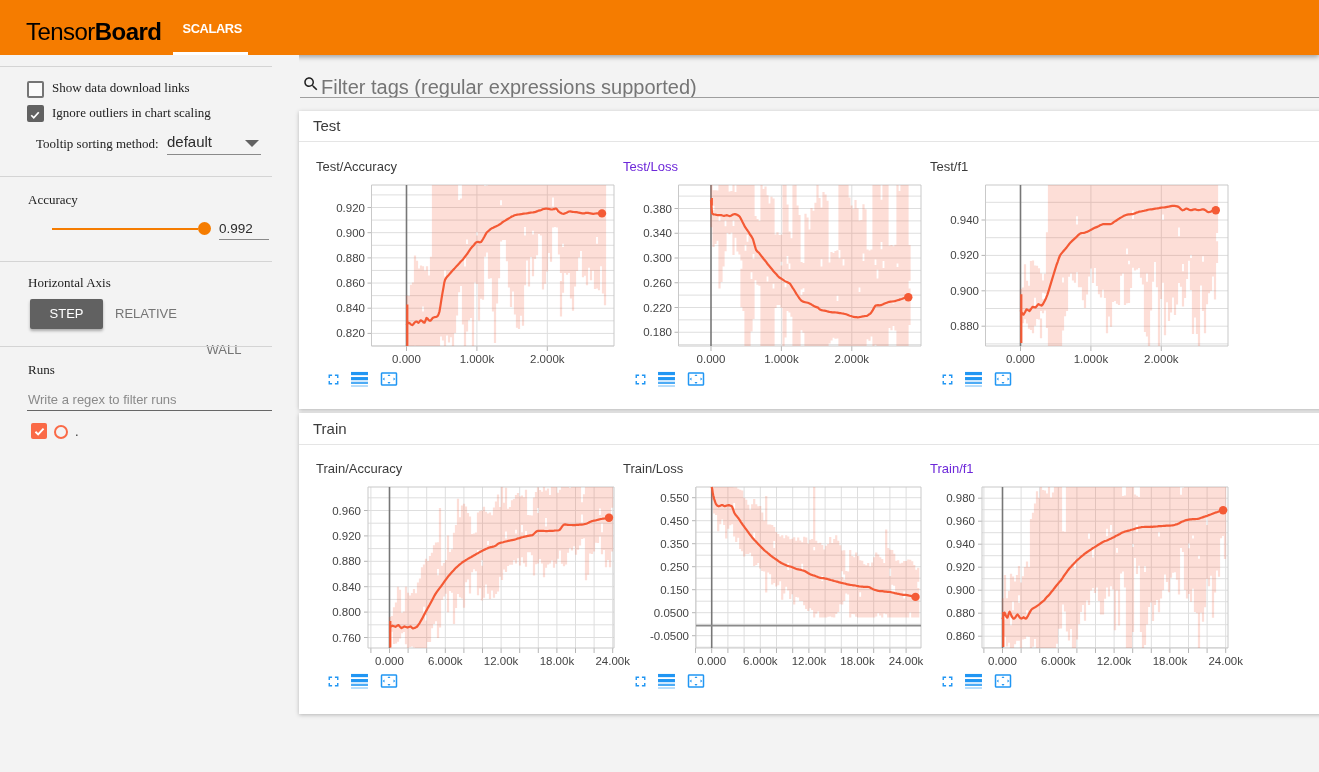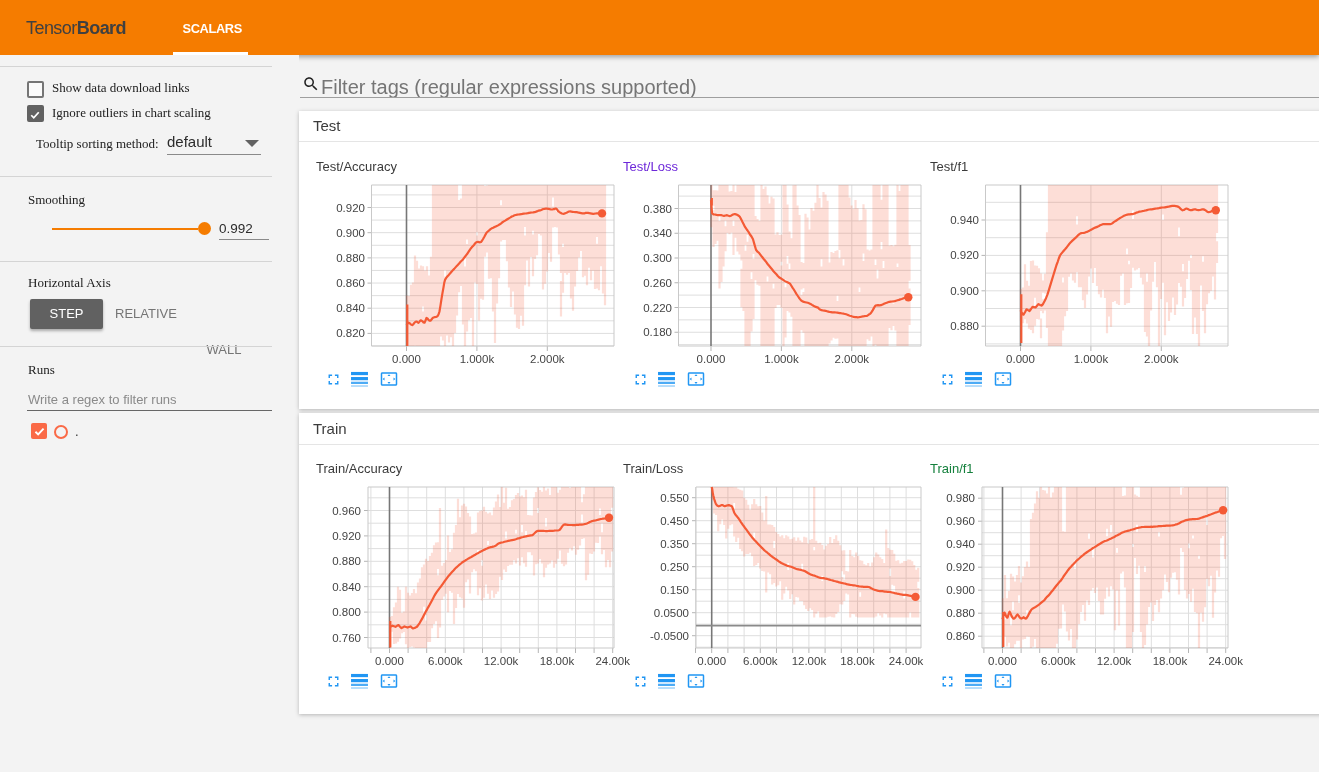--- a/index.html
+++ b/index.html
@@ -4,39 +4,39 @@
 #header{position:absolute;left:0;top:0;width:1319px;height:55px;background:#f57c00;box-shadow:0 2px 5px rgba(0,0,0,.35)}
 #sidebar{position:absolute;left:0;top:55px;width:299px;height:717px;background:#f3f3f3}
 .divider{position:absolute;left:0;width:272px;border-top:1px solid #d4d4d4}
 .cb{position:absolute;width:13px;height:13px;border:2px solid #757575;border-radius:2px;background:#fafafa}
 .cbc{background:#616161;border-color:#616161}
 .lbl{position:absolute;font-size:13px;color:#212121;font-family:Liberation Serif, serif;}
 .card{position:absolute;left:299px;width:1060px;background:#fff;box-shadow:0 1px 4px rgba(0,0,0,.25)}
 .cardhead{height:30px;border-bottom:1px solid #e5e5e5;font-size:15px;color:#3b3b3b;line-height:30px;padding-left:14px}
 </style></head><body>
 <div id="header">
-  <div style="position:absolute;left:26px;top:17.5px;color:#404040;font-size:18px;letter-spacing:-0.55px;">Tensor<b>Board</b></div>
+  <div style="position:absolute;left:26px;top:17.5px;color:#000000;font-size:24px;letter-spacing:-0.55px;">Tensor<b>Board</b></div>
   <div style="position:absolute;left:182.5px;top:21px;color:#fff;font-size:12.8px;font-weight:bold;letter-spacing:-0.35px;">SCALARS</div>
   <div style="position:absolute;left:173px;top:52px;width:75px;height:3px;background:#fff"></div>
 </div>
 
 <div id="sidebar">
  <div class="divider" style="top:11px"></div>
  <div class="cb" style="left:27px;top:26px"></div>
  <div class="lbl" style="left:52px;top:25px">Show data download links</div>
  <div class="cb cbc" style="left:27px;top:50px"><svg width="12" height="12" viewBox="0 0 24 24" fill="none" stroke="#fff" stroke-width="3.5">
         <path d="M4.5 12.5l5 5 10-11"></path>
       </svg></div>
  <div class="lbl" style="left:52px;top:50px">Ignore outliers in chart scaling</div>
  <div class="lbl" style="left:36px;top:81px">Tooltip sorting method:</div>
  <div style="position:absolute;left:167px;top:78px;font-size:15px;color:#2b2b2b;">default</div>
  <div style="position:absolute;left:167px;top:99px;width:94px;border-top:1px solid #8a8a8a"></div>
  <div style="position:absolute;left:245px;top:85px;width:0;height:0;border-left:7px solid transparent;border-right:7px solid transparent;border-top:7px solid #616161"></div>
  <div class="divider" style="top:121px"></div>
- <div class="lbl" style="left:28px;top:137px">Smoothing</div>
+ <div class="lbl" style="left:28px;top:137px">Accuracy</div>
  <div style="position:absolute;left:52px;top:172.5px;width:146px;height:2.5px;background:#f57c00"></div>
  <div style="position:absolute;left:198px;top:167px;width:13px;height:13px;border-radius:50%;background:#f57c00"></div>
  <div style="position:absolute;left:219px;top:166px;font-size:13.5px;color:#2b2b2b;">0.992</div>
  <div style="position:absolute;left:219px;top:184px;width:50px;border-top:1px solid #8a8a8a"></div>
  <div class="divider" style="top:206px"></div>
  <div class="lbl" style="left:28px;top:220px">Horizontal Axis</div>
  <div style="position:absolute;left:30px;top:244px;width:73px;height:30px;background:#616161;border-radius:2px;box-shadow:0 2px 3px rgba(0,0,0,.3);color:#fff;font-size:13px;text-align:center;line-height:30px;">STEP</div>
  <div style="position:absolute;left:110px;top:244px;width:72px;height:30px;color:#757575;font-size:13px;text-align:center;line-height:30px;">RELATIVE</div>
  <div style="position:absolute;left:188px;top:244px;width:72px;height:30px;color:#757575;font-size:13px;text-align:center;line-height:30px;margin-top:36px;">WALL</div>
  <div class="divider" style="top:291px"></div>
@@ -244,21 +244,21 @@
     <span style="position:absolute;left:30px;top:1px"><svg width="17" height="16" viewBox="0 0 18 17">
         <rect x="0" y="1" width="18" height="3.4" fill="#2196f3"></rect>
         <rect x="0" y="6.4" width="18" height="3.4" fill="#2196f3"></rect>
         <rect x="0" y="11.4" width="18" height="2.4" fill="#2196f3" opacity="0.8"></rect>
         <rect x="0" y="15.2" width="18" height="1.5" fill="#2196f3" opacity="0.45"></rect>
       </svg></span>
     <span style="position:absolute;left:57.5px;top:0px"><svg width="20" height="18" viewBox="0 0 24 24" fill="#2196f3">
         <path d="M12.01 5.5L10 8h4l-1.99-2.5zM18 10v4l2.5-1.99L18 10zM6 10l-2.5 2.01L6 14v-4zm8 6h-4l2.01 2.5L14 16zm7-13H3c-1.1 0-2 .9-2 2v14c0 1.1.9 2 2 2h18c1.1 0 2-.9 2-2V5c0-1.1-.9-2-2-2zm0 16.01H3V4.99h18v14.02z"></path>
       </svg></span>
   </div>
-<div style="position:absolute;left:930px;top:461px;font-size:13px;color:#15803d;">Train/f1</div>
+<div style="position:absolute;left:930px;top:461px;font-size:13px;color:#6d28d9;">Train/f1</div>
 <svg style="position:absolute;left:929px;top:482px" width="325" height="190" viewBox="0 0 325 190">
     <path d="M53.0 16.20H299.0M53.0 27.70H299.0M53.0 39.20H299.0M53.0 50.70H299.0M53.0 62.20H299.0M53.0 73.70H299.0M53.0 85.20H299.0M53.0 96.70H299.0M53.0 108.20H299.0M53.0 119.70H299.0M53.0 131.20H299.0M53.0 142.70H299.0M53.0 154.20H299.0M53.0 165.70H299.0" stroke="#dedede" fill="none" stroke-width="1"></path>
     <path d="M54.90 5.0V166.0M92.10 5.0V166.0M110.70 5.0V166.0M129.30 5.0V166.0M147.90 5.0V166.0M166.50 5.0V166.0M185.10 5.0V166.0M203.70 5.0V166.0M222.30 5.0V166.0M240.90 5.0V166.0M259.50 5.0V166.0M278.10 5.0V166.0M296.70 5.0V166.0" stroke="#dedede" fill="none" stroke-width="1"></path>
     <path d="M54.90 166.0V171M73.50 166.0V171M92.10 166.0V171M110.70 166.0V171M129.30 166.0V171M147.90 166.0V171M166.50 166.0V171M185.10 166.0V171M203.70 166.0V171M222.30 166.0V171M240.90 166.0V171M259.50 166.0V171M278.10 166.0V171M296.70 166.0V171" stroke="#b5b5b5" fill="none" stroke-width="1"></path>
     <path d="M49.0 16.20H53.0M49.0 39.20H53.0M49.0 62.20H53.0M49.0 85.20H53.0M49.0 108.20H53.0M49.0 131.20H53.0M49.0 154.20H53.0" stroke="#b5b5b5" fill="none" stroke-width="1"></path>
     <path d="M53.0 5.0H299.0V166.0H53.0Z" stroke="#c9c9c9" fill="none" stroke-width="1"></path>
     <path d="M73.50 5.0V166.0" stroke="#777" fill="none" stroke-width="1.6"></path>
     <path d="M74.0 116.3V153.1M76.0 93.1V131.7M76.0 137.4V154.5M78.0 116.3V164.5M80.0 108.9V128.3M80.0 132.7V160.8M82.0 91.7V135.6M82.0 143.2V166.0M84.0 94.5V119.8M84.0 128.3V166.0M86.0 99.5V162.2M88.0 92.9V158.7M90.0 84.1V113.3M90.0 120.8V158.8M92.0 100.5V166.0M94.0 94.2V157.6M96.0 85.1V157.1M98.0 79.4V128.2M98.0 132.6V154.4M100.0 85.1V154.7M102.0 37.0V166.0M104.0 30.7V164.8M106.0 21.4V156.9M108.0 9.3V166.0M110.0 15.7V166.0M112.0 5.0V166.0M114.0 7.9V166.0M116.0 8.4V166.0M118.0 11.5V166.0M120.0 5.0V166.0M122.0 15.4V166.0M124.0 10.4V166.0M126.0 5.1V166.0M128.0 5.0V161.7M130.0 5.0V146.8M132.0 5.0V146.6M134.0 49.2V122.4M136.0 49.8V129.4M138.0 5.0V149.4M140.0 5.0V158.5M142.0 5.0V147.1M144.0 5.0V166.0M146.0 5.0V78.4M146.0 86.7V166.0M148.0 5.0V157.5M150.0 5.0V142.0M152.0 5.0V130.1M154.0 5.0V122.9M156.0 5.0V138.8M158.0 5.0V118.5M160.0 5.0V51.6M160.0 56.8V123.0M162.0 5.0V108.4M164.0 5.0V67.4M164.0 75.6V105.9M166.0 5.0V111.0M168.0 5.0V105.6M170.0 5.0V118.9M172.0 5.0V132.5M174.0 5.0V132.4M176.0 5.0V116.7M178.0 5.0V46.8M178.0 54.3V105.5M180.0 5.0V114.4M182.0 5.0V42.9M182.0 50.4V104.3M184.0 5.0V107.4M186.0 5.0V148.2M188.0 5.0V66.0M188.0 70.8V108.6M190.0 5.0V143.4M192.0 5.0V91.5M194.0 14.0V89.6M196.0 13.5V105.5M198.0 5.0V166.0M200.0 5.0V166.0M202.0 5.0V166.0M204.0 5.0V62.0M204.0 65.0V150.1M206.0 12.6V76.0M208.0 13.7V42.8M208.0 49.8V91.9M210.0 14.9V83.7M212.0 5.0V150.0M214.0 5.0V166.0M216.0 5.0V84.3M216.0 89.9V163.1M218.0 5.0V142.5M220.0 5.0V125.0M222.0 5.0V120.4M224.0 5.0V139.0M226.0 5.0V123.1M228.0 5.0V117.9M230.0 5.0V50.2M230.0 54.5V130.2M232.0 5.0V116.4M234.0 5.0V108.2M236.0 5.0V92.6M238.0 5.0V100.0M240.0 5.0V110.2M242.0 5.0V95.7M244.0 5.0V90.7M246.0 5.0V90.2M248.0 5.0V97.8M250.0 5.0V112.5M252.0 12.7V66.0M254.0 5.7V70.1M256.0 5.0V107.9M258.0 5.0V116.4M260.0 5.0V61.6M260.0 66.3V112.1M262.0 5.0V119.7M264.0 5.0V53.5M264.0 56.5V106.7M266.0 5.0V130.1M268.0 5.0V131.2M270.0 5.0V73.7M270.0 76.8V166.0M272.0 5.0V130.8M274.0 5.0V139.8M276.0 5.0V125.2M278.0 5.0V35.4M278.0 43.1V96.9M280.0 5.0V104.3M282.0 5.0V93.7M284.0 5.0V135.8M286.0 5.0V110.5M288.0 5.0V88.5M290.0 5.0V94.8M292.0 5.0V56.2M294.0 5.0V53.9M296.0 5.0V77.1" stroke="rgba(244,90,53,0.20)" fill="none" stroke-width="2.2"></path>
     <path d="M74.3 130.0L74.3 165.1M73.5 137.3L74.5 133.8L75.5 130.6L76.2 131.8L77.0 134.0L77.8 135.4L78.5 135.6L79.5 132.5L80.5 129.6L81.5 131.3L82.5 133.9L83.5 135.6L84.5 136.7L85.5 136.4L86.5 135.2L87.5 133.5L88.5 132.4L89.5 133.6L90.5 135.2L91.5 136.2L92.5 136.6L93.5 136.1L94.5 135.2L95.5 136.0L96.5 136.6L97.2 136.5L97.9 135.5L99.0 133.8L100.1 131.6L101.2 129.6L102.3 127.8L103.4 126.8L104.5 126.1L105.6 125.5L106.7 124.9L107.8 124.1L108.9 123.4L110.0 122.6L111.1 121.7L112.3 120.7L113.5 119.7L114.5 118.9L115.5 118.0L116.6 116.5L117.7 115.1L118.8 114.1L119.9 113.1L121.0 111.7L122.1 110.3L123.2 109.0L124.3 107.7L125.4 106.2L126.5 104.8L127.7 103.3L128.8 102.0L129.9 100.6L131.0 99.3L131.5 98.9L132.0 98.4L133.2 96.7L134.5 94.5L136.0 92.4L137.5 90.3L139.0 88.2L140.5 86.3L142.0 84.7L143.5 83.0L144.8 81.7L146.2 80.2L147.5 78.8L148.8 77.6L150.2 76.5L151.5 75.3L152.8 74.1L154.2 73.1L155.5 71.9L156.8 71.0L158.2 70.0L159.5 69.1L160.8 68.3L162.2 67.4L163.5 66.3L164.8 65.6L166.0 64.9L167.2 64.2L168.5 63.3L169.8 62.5L171.0 61.8L172.2 61.0L173.5 60.2L174.8 59.6L176.0 59.0L177.2 58.7L178.5 58.2L179.8 57.6L181.0 56.9L182.2 56.4L183.5 55.8L184.8 55.2L186.0 54.5L187.2 53.7L188.5 53.2L189.8 52.5L191.0 51.9L192.2 51.1L193.5 50.5L194.8 50.0L196.0 49.5L197.2 49.2L198.5 48.9L199.8 48.6L201.0 48.3L202.2 47.8L203.5 47.5L204.8 47.1L206.0 46.7L207.2 46.3L208.5 46.0L209.8 45.7L211.0 45.5L212.2 45.2L213.5 45.0L214.8 45.0L216.0 44.8L217.2 44.9L218.5 44.8L219.8 44.8L221.0 44.8L222.2 44.7L223.5 44.8L224.8 44.6L226.0 44.6L227.2 44.5L228.5 44.4L229.8 44.2L231.0 44.2L232.2 44.1L233.5 44.0L234.8 43.8L236.0 43.8L237.2 43.6L238.5 43.6L239.8 43.5L241.0 43.6L242.2 43.5L243.5 43.3L244.8 43.1L246.0 42.8L247.2 42.4L248.5 42.1L249.8 41.5L251.0 40.8L252.2 40.0L253.5 39.5L254.8 39.1L256.0 38.6L257.2 38.1L258.5 37.8L259.8 37.6L261.0 37.4L262.2 37.3L263.5 37.2L264.8 37.2L266.0 37.1L267.2 37.0L268.5 36.9L269.8 36.6L271.0 36.2L272.2 35.8L273.5 35.4L274.8 34.9L276.0 34.5L277.2 34.1L278.5 33.7L279.8 33.1L281.0 32.7L282.2 32.3L283.5 31.8L284.8 31.2L286.0 30.8L287.2 30.4L288.5 30.0L289.8 29.5L291.2 29.0L292.5 28.8L293.3 28.5L294.1 28.3" stroke="#f45a35" fill="none" stroke-width="2.2" stroke-linejoin="round"></path>
     <circle cx="294.1" cy="28.2" r="4.2" fill="#f45a35"></circle>

